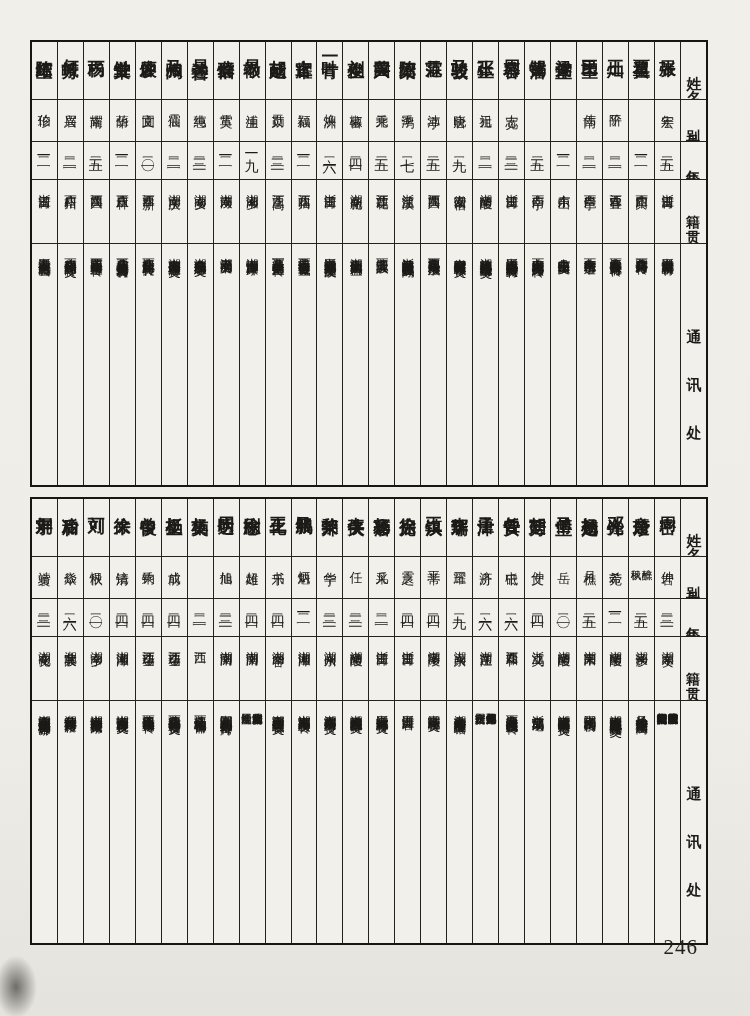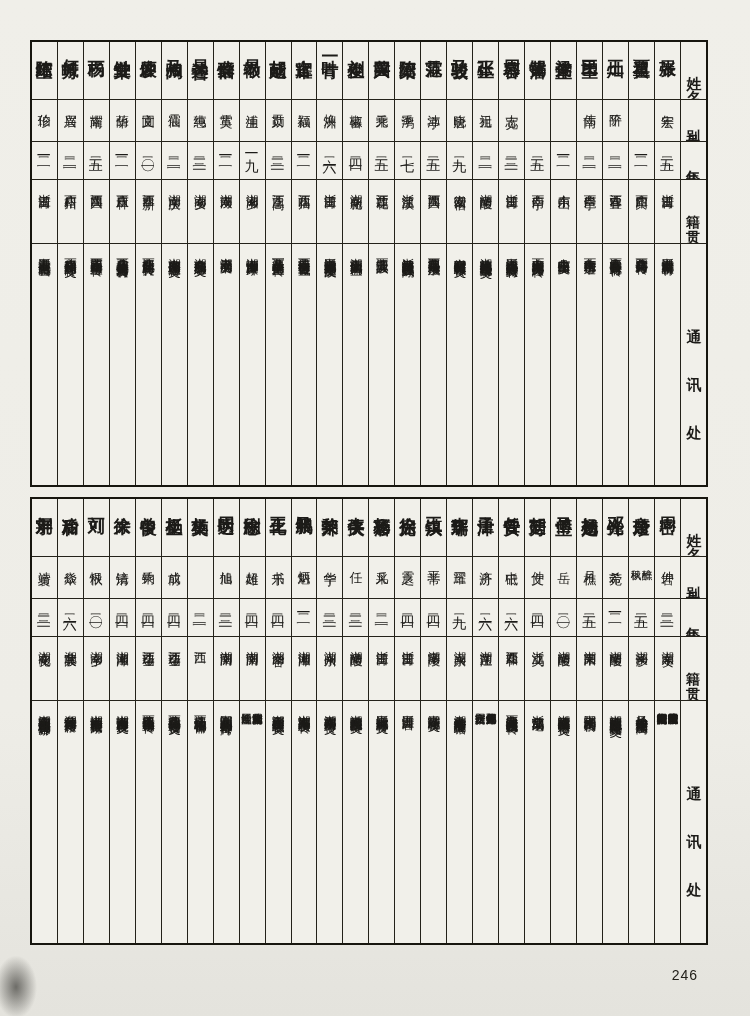--- a/index.html
+++ b/index.html
@@ -46,23 +46,23 @@
   .two-line .v{font-size:10.5px;letter-spacing:0;line-height:1.05;}
   
   .hcol .cell{align-items:center;justify-content:center;padding-top:0;}
   .hcol .v{font-weight:bold;}
   .h-name .v{font-size:15px;letter-spacing:0.9em;padding-top:0.9em;}
   .h-alias .v{font-size:14px;letter-spacing:0.35em;padding-top:0.35em;}
   .h-age .v{font-size:14px;letter-spacing:0.2em;padding-top:0.2em;}
   .h-native .v{font-size:14px;letter-spacing:1.1em;padding-top:1.1em;}
   .h-contact .v{font-size:15px;letter-spacing:3.2em;padding-top:3.2em;}
   .pageno{
-    position:absolute;right:52px;top:967px;
-    font-family:Liberation Sans, sans-serif;
-    font-size:14px;color:#23211b;letter-spacing:1px;
+    position:absolute;right:52px;top:935px;
+    font-family:Liberation Serif, serif;
+    font-size:21px;color:#23211b;letter-spacing:1px;
   }
 </style>
 </head>
 <body>
 
 <div class="page">
 
   <div class="tbl tbl-top">
     <div class="col hcol">
       <div class="cell c-name h-name">

